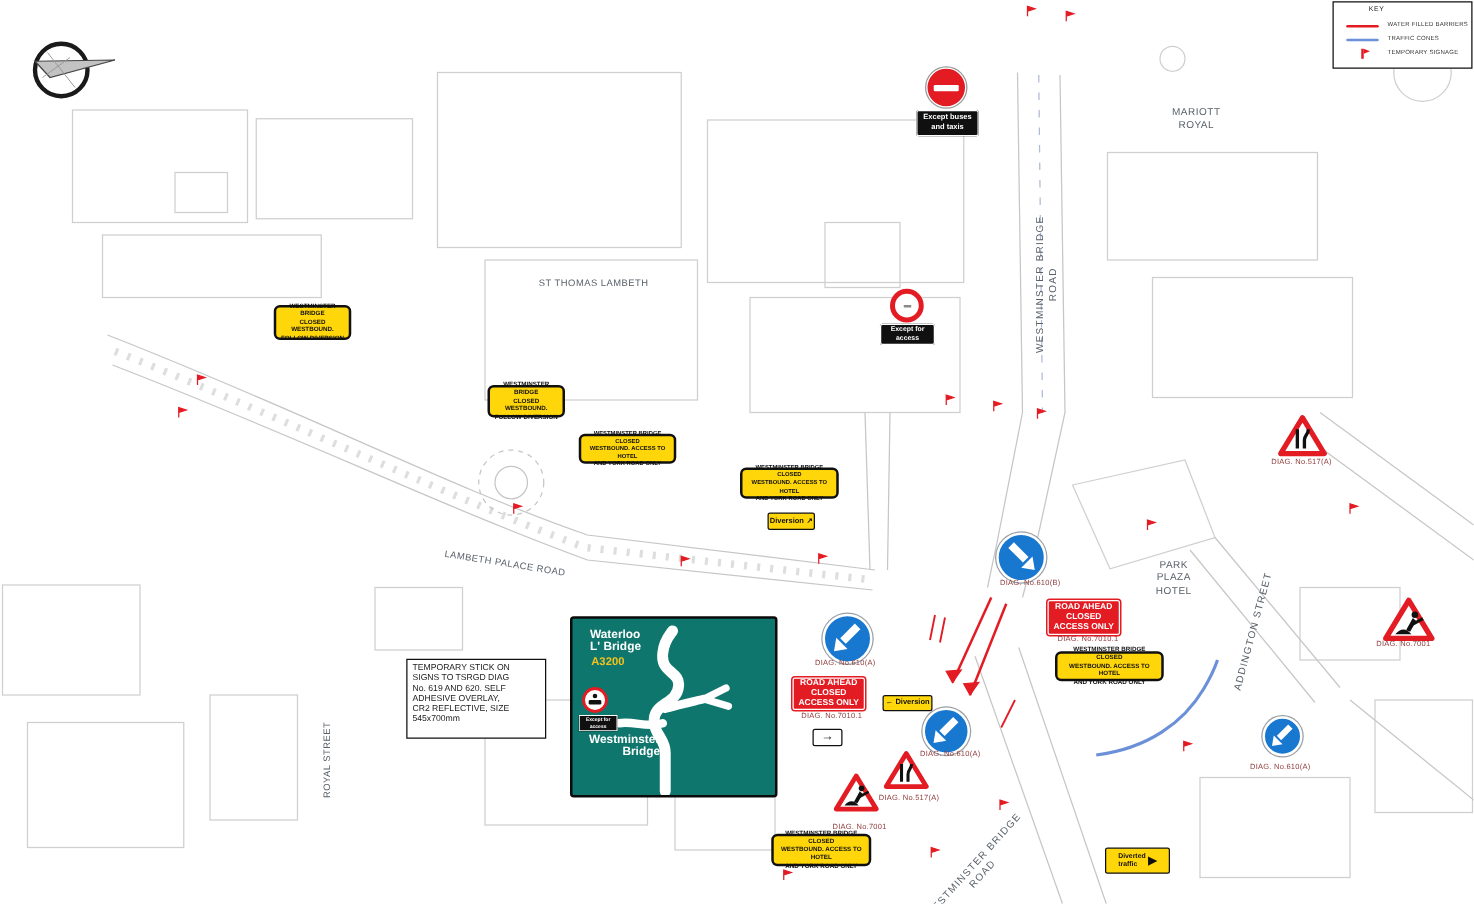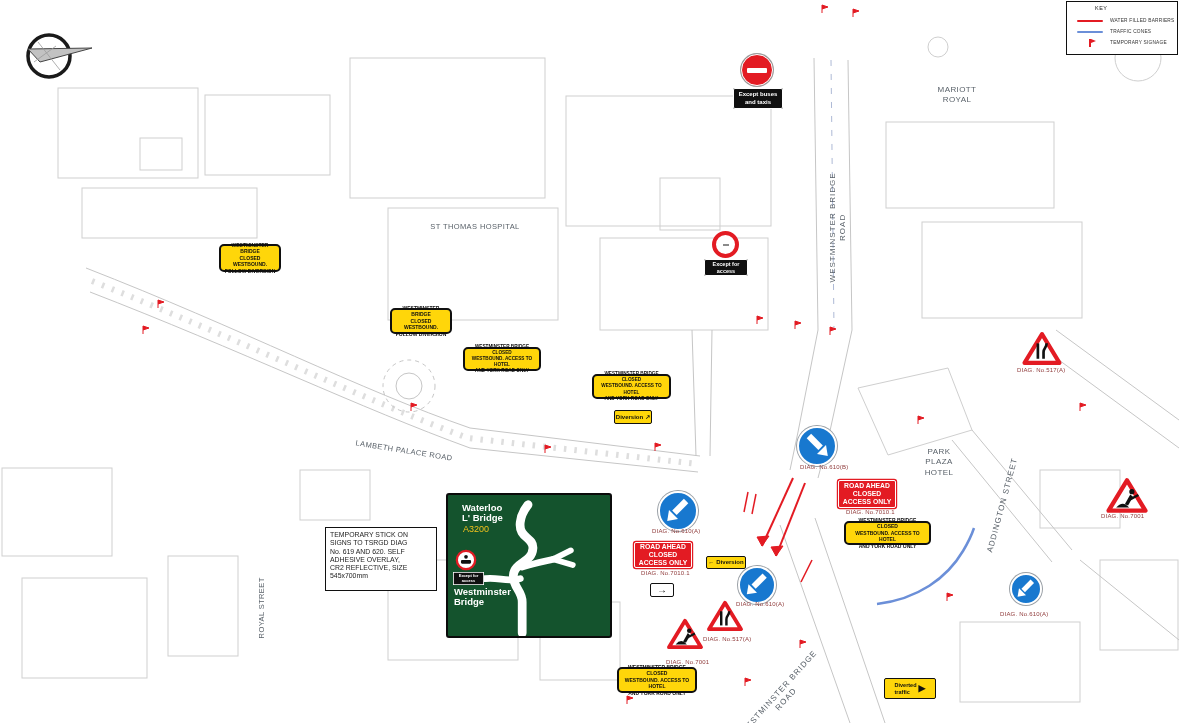--- a/index.html
+++ b/index.html
@@ -58,24 +58,24 @@
   .keybox .ktitle{font-size:5.5px;letter-spacing:.5px;color:#222;margin:0 0 4px 18px}
   .krow{display:flex;align-items:center;height:11px}
   .kswatch{width:26px;display:flex;justify-content:center;margin-right:7px}
   .kline{width:26px;height:2px;border-radius:1px}
   .kflag{width:1.5px;height:8px;background:#e31b23;position:relative}
   .kflag::after{content:"";position:absolute;left:1.5px;top:0;width:0;height:0;
                 border-top:2.5px solid transparent;border-bottom:2.5px solid transparent;
                 border-left:5px solid #e31b23}
   .klabel{font-size:4.8px;color:#333;letter-spacing:.2px}
   
-  .greensign{position:absolute;left:446px;top:493px;width:166px;height:145px;background:#14532d;
+  .greensign{position:absolute;left:456px;top:493px;width:166px;height:145px;background:#0f766e;
              border:2px solid #0b0b0b;border-radius:3px;box-sizing:border-box}
   .gtxt{position:absolute;color:#fff;font-weight:bold;white-space:pre-line;line-height:1.08}
-  .groute{position:absolute;color:#f2c21d;font-weight:normal}
+  .groute{position:absolute;color:#f2c21d;font-weight:bold}
   .gplate{position:absolute;background:#101010;color:#fff;font-weight:bold;text-align:center;
           white-space:pre-line;display:flex;align-items:center;justify-content:center;
           line-height:1.2;box-shadow:inset 0 0 0 .8px #fff;box-sizing:border-box}
 </style>
 </head>
 <body>
 
 <svg class="abs" width="1179" height="723" viewBox="0 0 1179 723" style="left:0;top:0">
   <g stroke="#cfcfcf" fill="none" stroke-width="1">
     <rect x="58" y="88" width="140" height="90"></rect>
@@ -174,21 +174,21 @@
     <span class="klabel">TRAFFIC CONES</span>
   </div>
   <div class="krow">
     <span class="kswatch">
         <span class="kflag"></span>
       </span>
     <span class="klabel">TEMPORARY SIGNAGE</span>
   </div>
 </div>
 
-<div class="lbl" style="left:420px;top:222px;width:110px">ST THOMAS HOSPITAL</div>
+<div class="lbl" style="left:420px;top:222px;width:110px">ST THOMAS LAMBETH</div>
 <div class="lbl" style="left:922px;top:85px;width:70px;font-size:8px">MARIOTT
 ROYAL</div>
 <div class="lbl rot" style="left:768px;top:217px;width:140px;font-size:8px;letter-spacing:1px;transform:rotate(-90deg)">WESTMINSTER BRIDGE ROAD</div>
 <div class="lbl rot" style="left:344px;top:446px;width:120px;transform:rotate(9deg)">LAMBETH PALACE ROAD</div>
 <div class="lbl rot" style="left:222px;top:603px;width:80px;transform:rotate(-90deg)">ROYAL STREET</div>
 <div class="lbl" style="left:911px;top:447px;width:56px;font-size:8px">PARK
 PLAZA
 HOTEL</div>
 <div class="lbl rot" style="left:948px;top:500px;width:110px;font-size:8px;letter-spacing:1px;transform:rotate(-75deg)">ADDINGTON STREET</div>
 <div class="lbl rot" style="left:713px;top:686px;width:140px;font-size:8px;letter-spacing:1px;transform:rotate(-48deg)">WESTMINSTER BRIDGE ROAD</div>
@@ -338,21 +338,21 @@
   <div class="gtxt" style="left:14px;top:8px;font-size:9.5px">Waterloo
 L' Bridge</div>
   <div class="groute" style="left:15px;top:29px;font-size:9px">A3200</div>
   <svg viewBox="0 0 24 24" width="22" height="22" style="position:absolute;left:7px;top:54px">
     <circle cx="12" cy="12" r="10" fill="#fff" stroke="#e31b23" stroke-width="2.5"></circle>
     <circle cx="12" cy="8.5" r="2" fill="#111"></circle>
     <rect x="6.5" y="12" width="11" height="4" rx="1.2" fill="#111"></rect>
   </svg>
   <div class="gplate" style="left:5px;top:77px;width:31px;height:13px;font-size:4px">Except for
 access</div>
-  <div class="gtxt" style="left:6px;top:92px;font-size:9.5px;text-align:left;width:64px">Westminster
+  <div class="gtxt" style="left:6px;top:92px;font-size:9.5px;text-align:right;width:64px">Westminster
 Bridge</div>
 </div>
 
 <div class="note" style="left:325px;top:527px;width:112px;height:64px">TEMPORARY STICK ON
 SIGNS TO TSRGD DIAG
 No. 619 AND 620. SELF
 ADHESIVE OVERLAY,
 CR2 REFLECTIVE, SIZE
 545x700mm</div>
 

